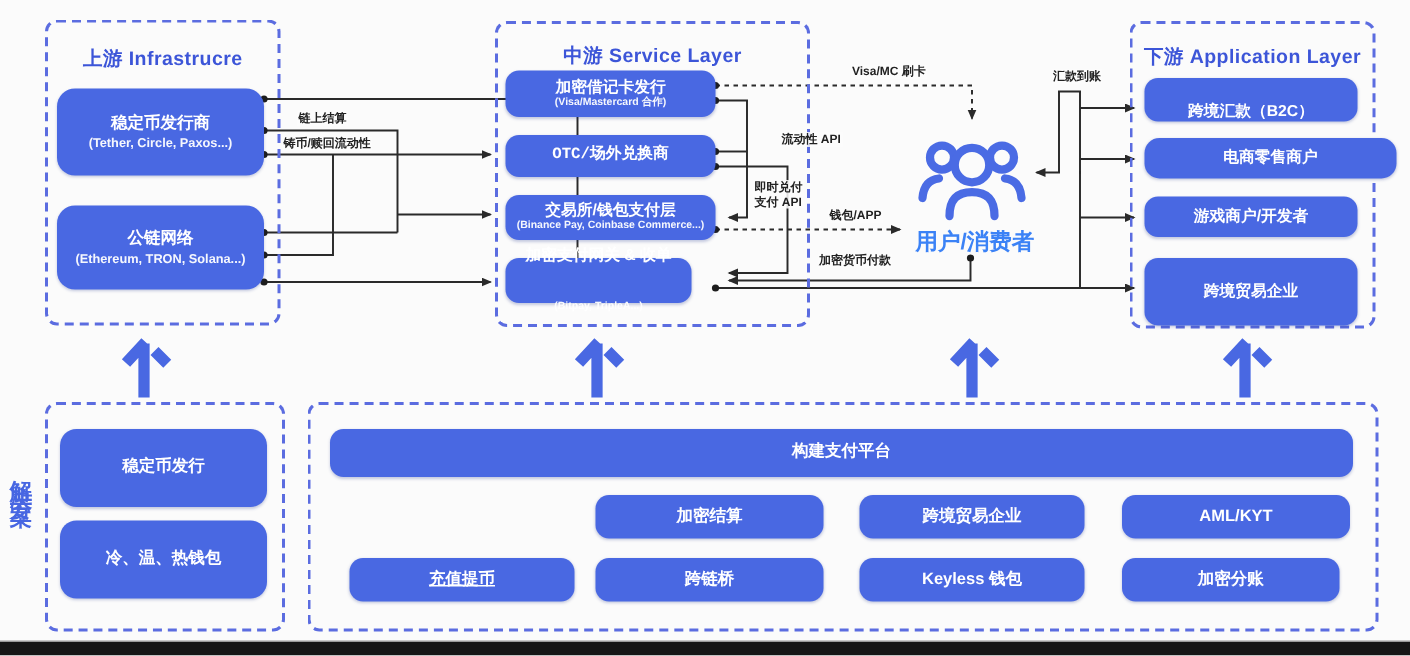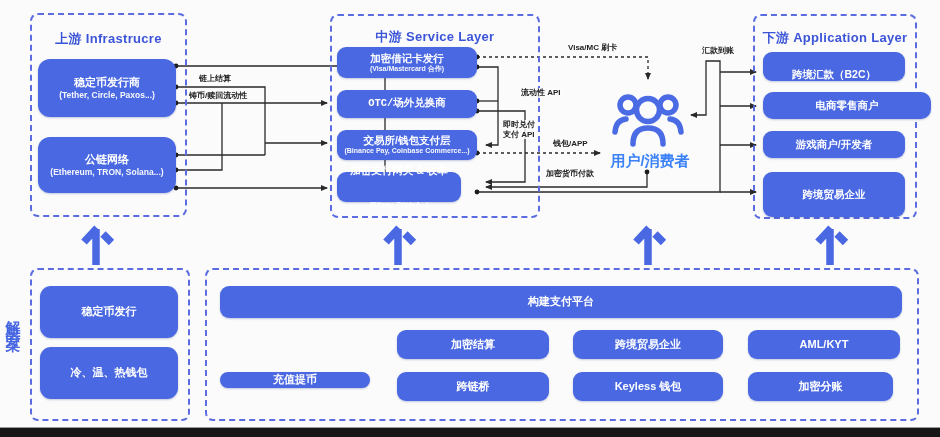--- a/index.html
+++ b/index.html
@@ -173,21 +173,21 @@
   </div>
   <div class="bluebox bigbox" style="left:397px;top:330px;width:152px;height:29px;">
     <div class="t">加密结算</div>
   </div>
   <div class="bluebox bigbox" style="left:573px;top:330px;width:150px;height:29px;">
     <div class="t">跨境贸易企业</div>
   </div>
   <div class="bluebox bigbox" style="left:748px;top:330px;width:152px;height:29px;">
     <div class="t">AML/KYT</div>
   </div>
-  <div class="bluebox bigbox" style="left:220px;top:372px;width:150px;height:16px;">
+  <div class="bluebox bigbox" style="left:233px;top:372px;width:150px;height:29px;text-decoration:underline;">
     <div class="t">充值提币</div>
   </div>
   <div class="bluebox bigbox" style="left:397px;top:372px;width:152px;height:29px;">
     <div class="t">跨链桥</div>
   </div>
   <div class="bluebox bigbox" style="left:573px;top:372px;width:150px;height:29px;">
     <div class="t">Keyless 钱包</div>
   </div>
   <div class="bluebox bigbox" style="left:748px;top:372px;width:145px;height:29px;">
     <div class="t">加密分账</div>

